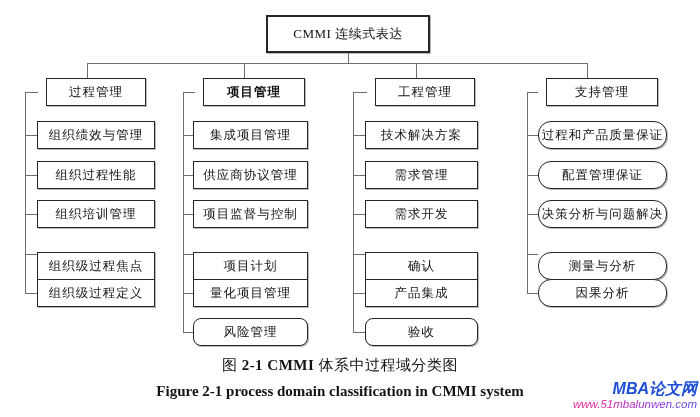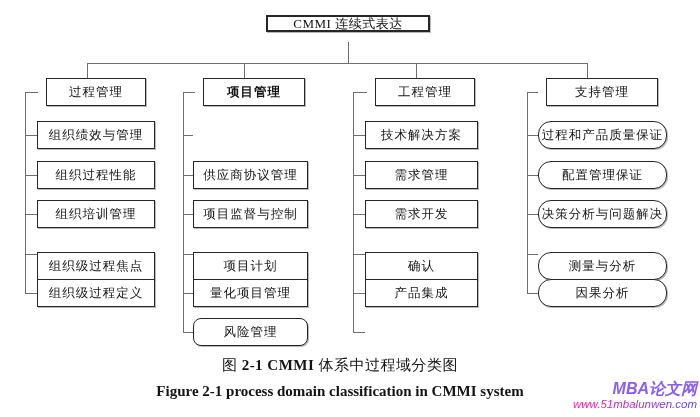--- a/index.html
+++ b/index.html
@@ -36,21 +36,21 @@
     justify-content: center;
     font-size: 12.5px;
     letter-spacing: 1px;
     white-space: nowrap;
     z-index: 2;
   }
   .root-box {
     left: 266px;
     top: 15px;
     width: 164px;
-    height: 17px;
+    height: 38px;
     border-width: 2px;
     letter-spacing: 0.5px;
     font-size: 13px;
   }
   
   .h1 { left: 38px;  width: 100px; }
   .h2 { left: 195px; width: 102px; font-weight: bold;  }
   .h3 { left: 367px; width: 100px; }
   .h4 { left: 538px; width: 112px;  }
   .c1 { left: 37px;  width: 118px; }
@@ -92,21 +92,21 @@
     right: 3px;
     top: 379px;
     text-align: right;
     z-index: 3;
     font-family: "Liberation Sans", "DejaVu Sans", sans-serif;
   }
   .wm-name {
     font-size: 16px;
     font-weight: bold;
     font-style: italic;
-    color: #8b5cf6;
+    color: #1d4ed8;
     line-height: 19px;
   }
   .wm-url {
     font-size: 11.5px;
     font-style: italic;
     line-height: 13px;
     color: #c02bb0;
   }
   @supports ((-webkit-background-clip: text) or (background-clip: text)) {
     .wm-url {
@@ -163,32 +163,34 @@
   <div class="box root-box">CMMI 连续式表达</div>
 
   <div class="box h1 rowh">过程管理</div>
   <div class="box c1 row1">组织绩效与管理</div>
   <div class="box c1 row2">组织过程性能</div>
   <div class="box c1 row3">组织培训管理</div>
   <div class="box c1 row4">组织级过程焦点</div>
   <div class="box c1 row5">组织级过程定义</div>
 
   <div class="box h2 rowh">项目管理</div>
+  <div class="box c2 row1">集成项目管理</div>
   <div class="box c2 row2">供应商协议管理</div>
   <div class="box c2 row3">项目监督与控制</div>
   <div class="box c2 row4">项目计划</div>
   <div class="box c2 row5">量化项目管理</div>
   <div class="box c2 row6">风险管理</div>
 
   <div class="box h3 rowh">工程管理</div>
   <div class="box c3 row1">技术解决方案</div>
   <div class="box c3 row2">需求管理</div>
   <div class="box c3 row3">需求开发</div>
   <div class="box c3 row4">确认</div>
   <div class="box c3 row5">产品集成</div>
+  <div class="box c3 row6">验收</div>
 
   <div class="box h4 rowh">支持管理</div>
   <div class="box c4 row1">过程和产品质量保证</div>
   <div class="box c4 row2">配置管理保证</div>
   <div class="box c4 row3">决策分析与问题解决</div>
   <div class="box c4 row4">测量与分析</div>
   <div class="box c4 row5">因果分析</div>
 
   <div class="caption-zh"><span>图 </span><span class="bold-part">2-1 CMMI</span><span> 体系中过程域分类图</span></div>
   <div class="caption-en">Figure 2-1 process domain classification in CMMI system</div>

